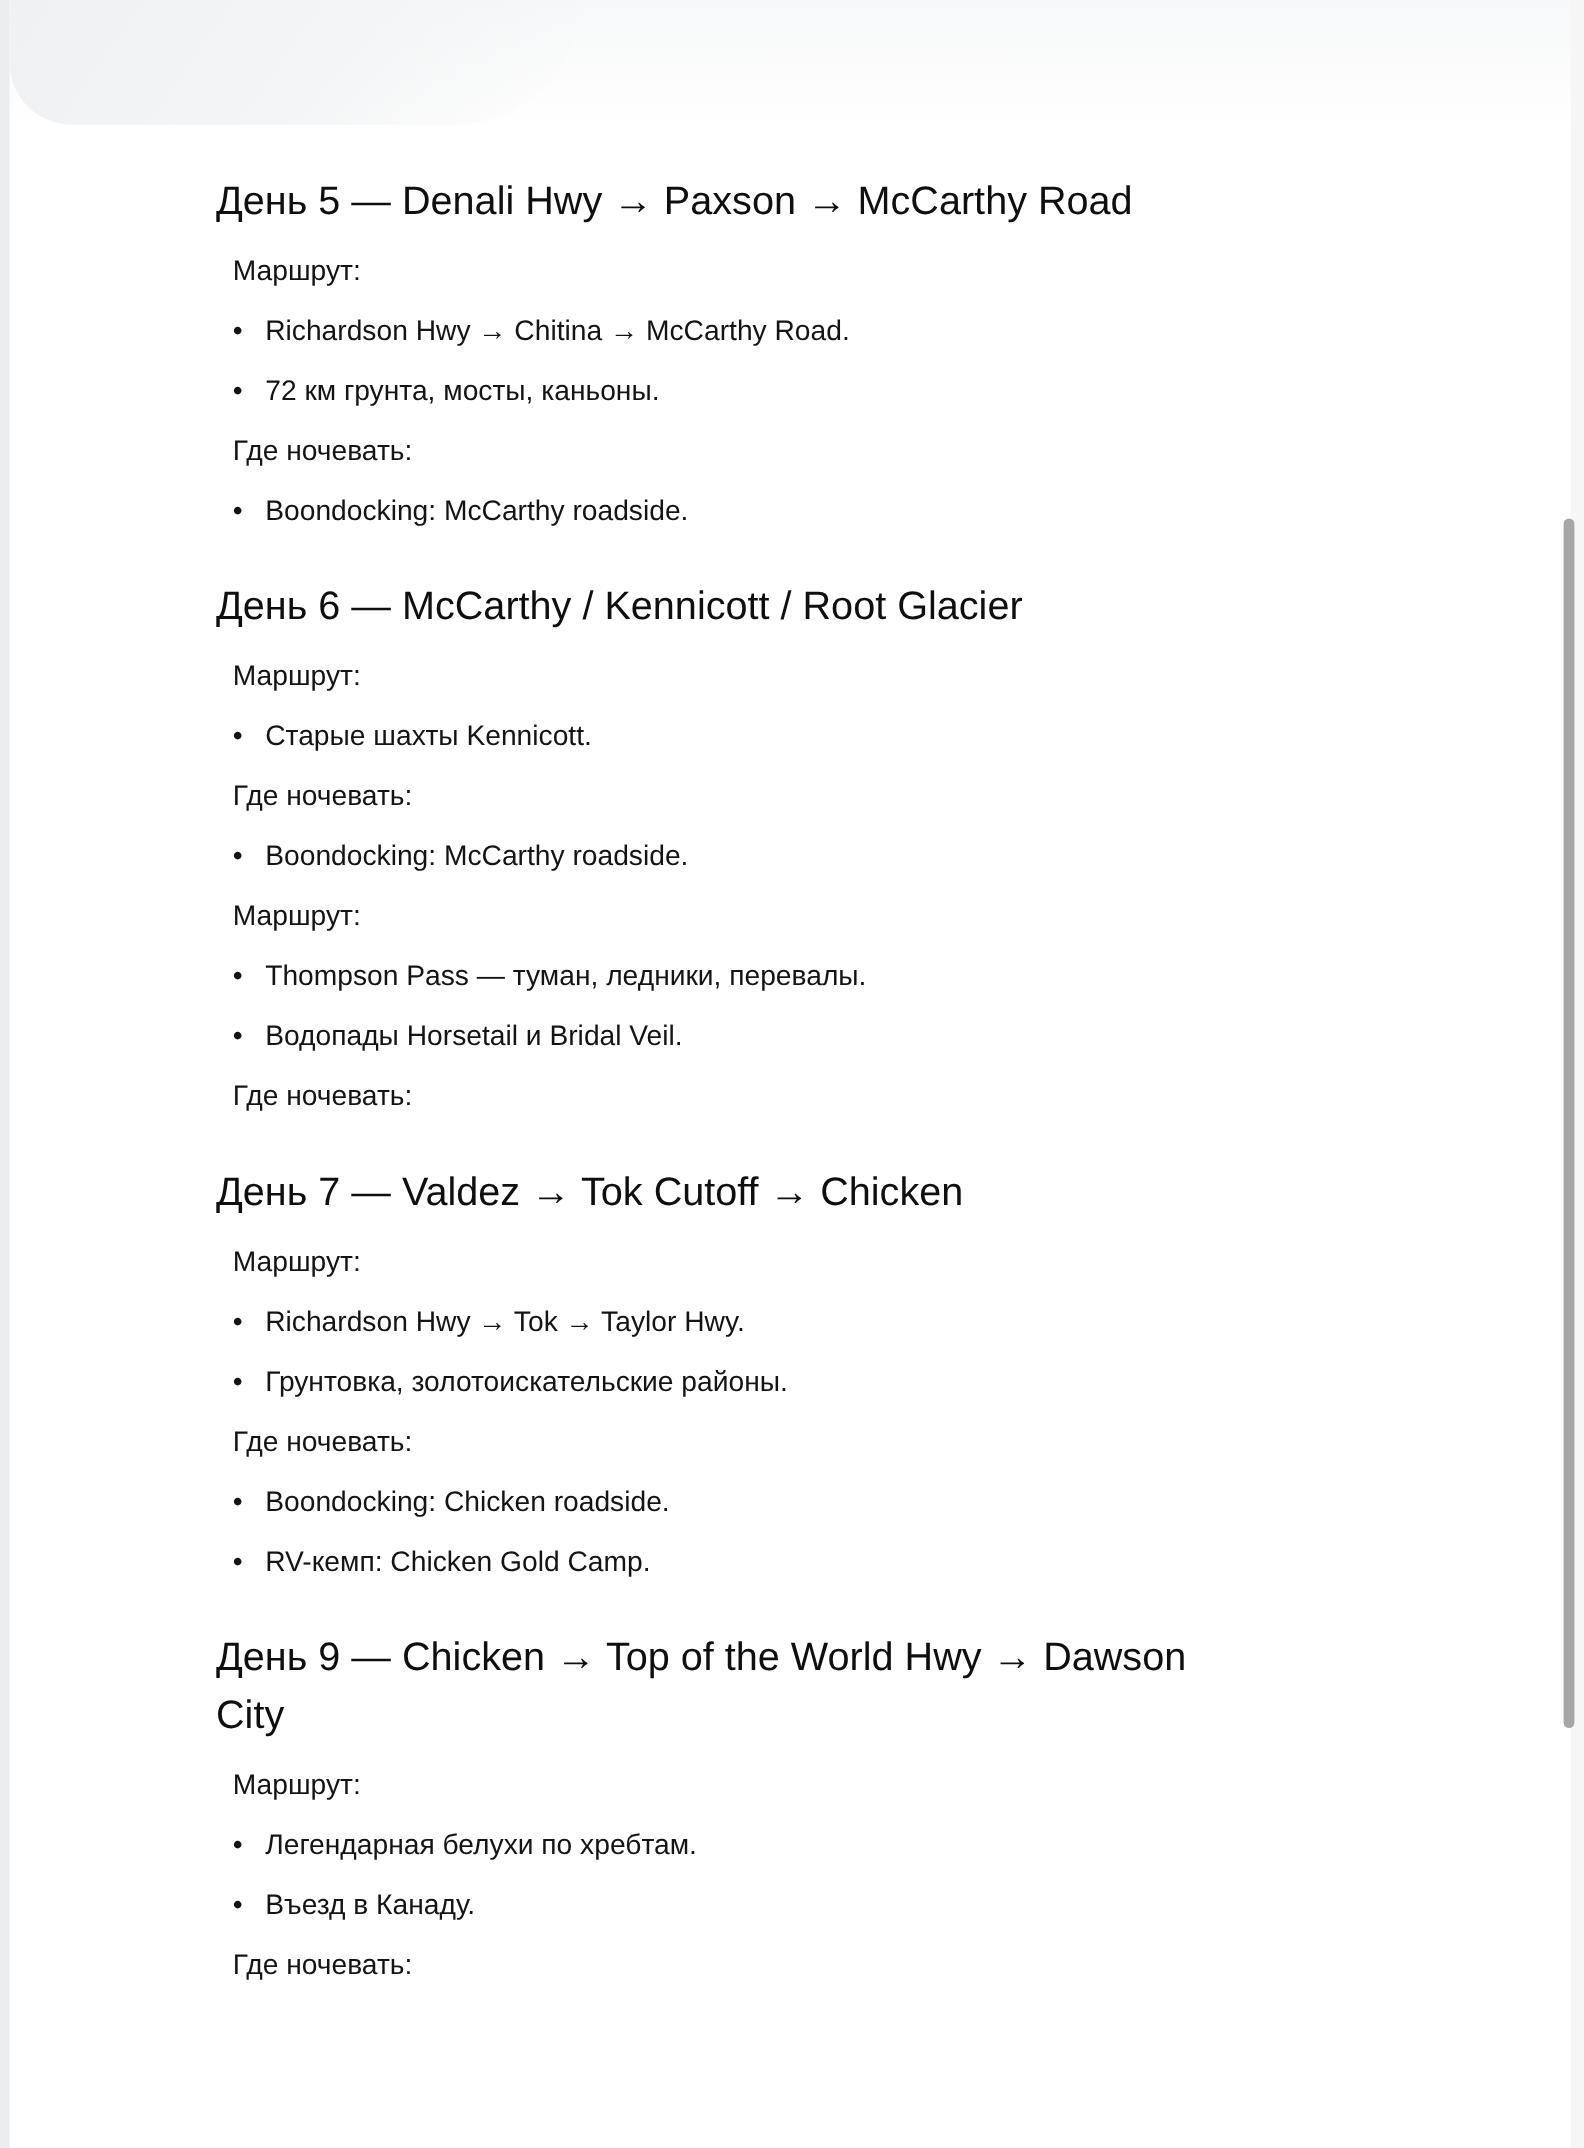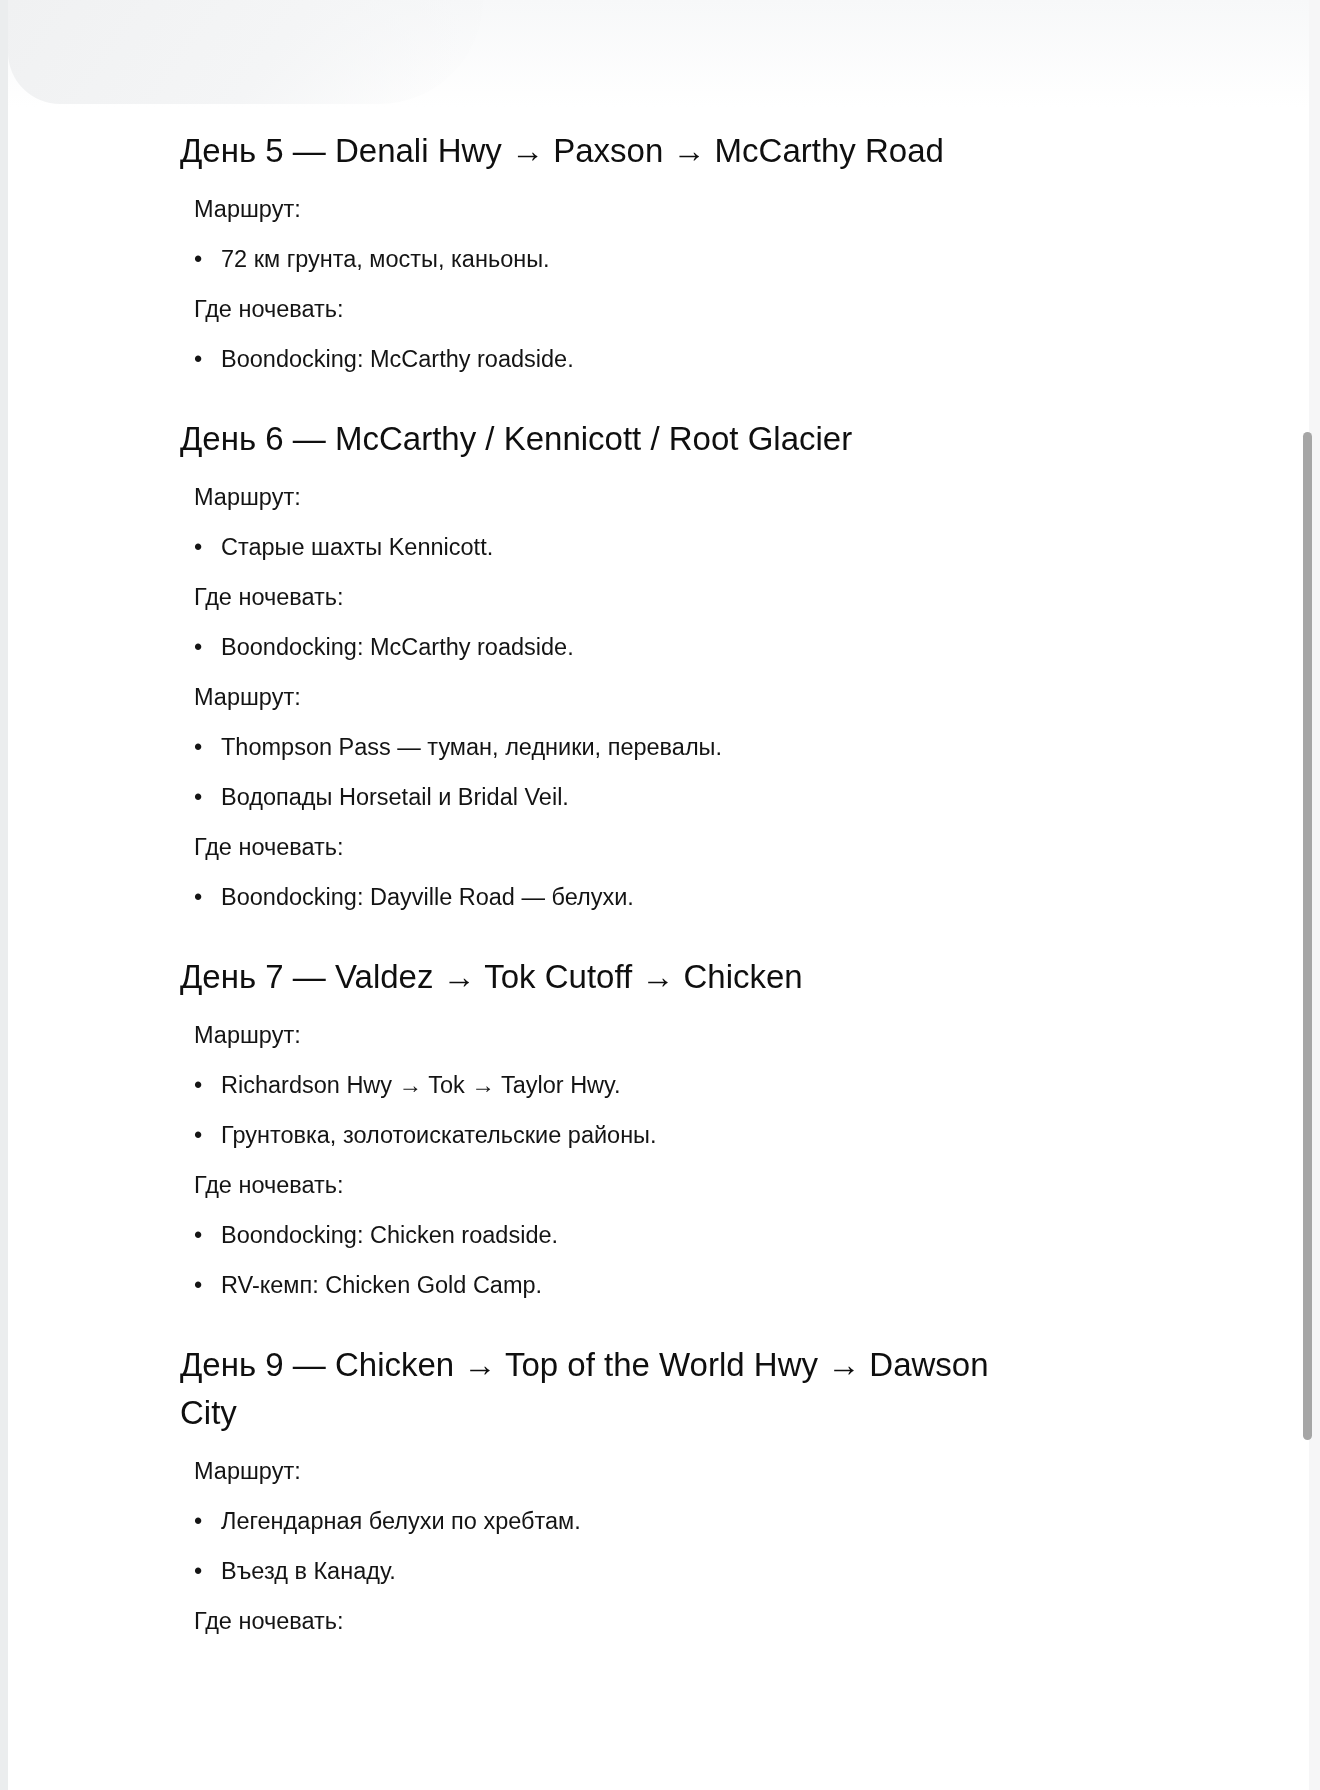--- a/index.html
+++ b/index.html
@@ -28,21 +28,21 @@
     position:absolute;right:0;top:0;width:11px;height:1790px;
     background:#f6f6f7;
   }
   .scroll-thumb{
     position:absolute;right:8px;top:432px;width:9px;height:1008px;
     border-radius:5px;
     background:#a6a6a6;
   }
   
   .content{
-    position:absolute;left:180px;top:0;width:952px;
+    position:absolute;left:180px;top:16px;width:952px;
     padding-top:127px;
   }
   .day-heading{
     font-size:33px;
     font-weight:400;
     line-height:48px;
     letter-spacing:0;
     margin:38px 0 16px 0;
     max-width:840px;
     color:#0f0f0f;
@@ -64,37 +64,37 @@
 <body>
 
 <div class="left-edge"></div>
 <div class="top-haze"></div>
 <div class="top-blob"></div>
 
 <main class="content" id="itinerary">
     <section class="day">
       <h3 class="day-heading">День 5 — Denali Hwy → Paxson → McCarthy Road</h3>
       <p class="line">Маршрут:</p>
+      <p class="line"><span class="dot">•</span><span>Richardson Hwy → Chitina → McCarthy Road.</span></p>
       <p class="line"><span class="dot">•</span><span>72 км грунта, мосты, каньоны.</span></p>
       <p class="line">Где ночевать:</p>
       <p class="line"><span class="dot">•</span><span>Boondocking: McCarthy roadside.</span></p>
     </section>
     <section class="day">
       <h3 class="day-heading">День 6 — McCarthy / Kennicott / Root Glacier</h3>
       <p class="line">Маршрут:</p>
       <p class="line"><span class="dot">•</span><span>Старые шахты Kennicott.</span></p>
       <p class="line">Где ночевать:</p>
       <p class="line"><span class="dot">•</span><span>Boondocking: McCarthy roadside.</span></p>
     </section>
     <section class="day">
       <p class="line">Маршрут:</p>
       <p class="line"><span class="dot">•</span><span>Thompson Pass — туман, ледники, перевалы.</span></p>
       <p class="line"><span class="dot">•</span><span>Водопады Horsetail и Bridal Veil.</span></p>
       <p class="line">Где ночевать:</p>
-      <p class="line"><span class="dot">•</span><span>Boondocking: Dayville Road — белухи.</span></p>
     </section>
     <section class="day">
       <h3 class="day-heading">День 7 — Valdez → Tok Cutoff → Chicken</h3>
       <p class="line">Маршрут:</p>
       <p class="line"><span class="dot">•</span><span>Richardson Hwy → Tok → Taylor Hwy.</span></p>
       <p class="line"><span class="dot">•</span><span>Грунтовка, золотоискательские районы.</span></p>
       <p class="line">Где ночевать:</p>
       <p class="line"><span class="dot">•</span><span>Boondocking: Chicken roadside.</span></p>
       <p class="line"><span class="dot">•</span><span>RV-кемп: Chicken Gold Camp.</span></p>
     </section>

